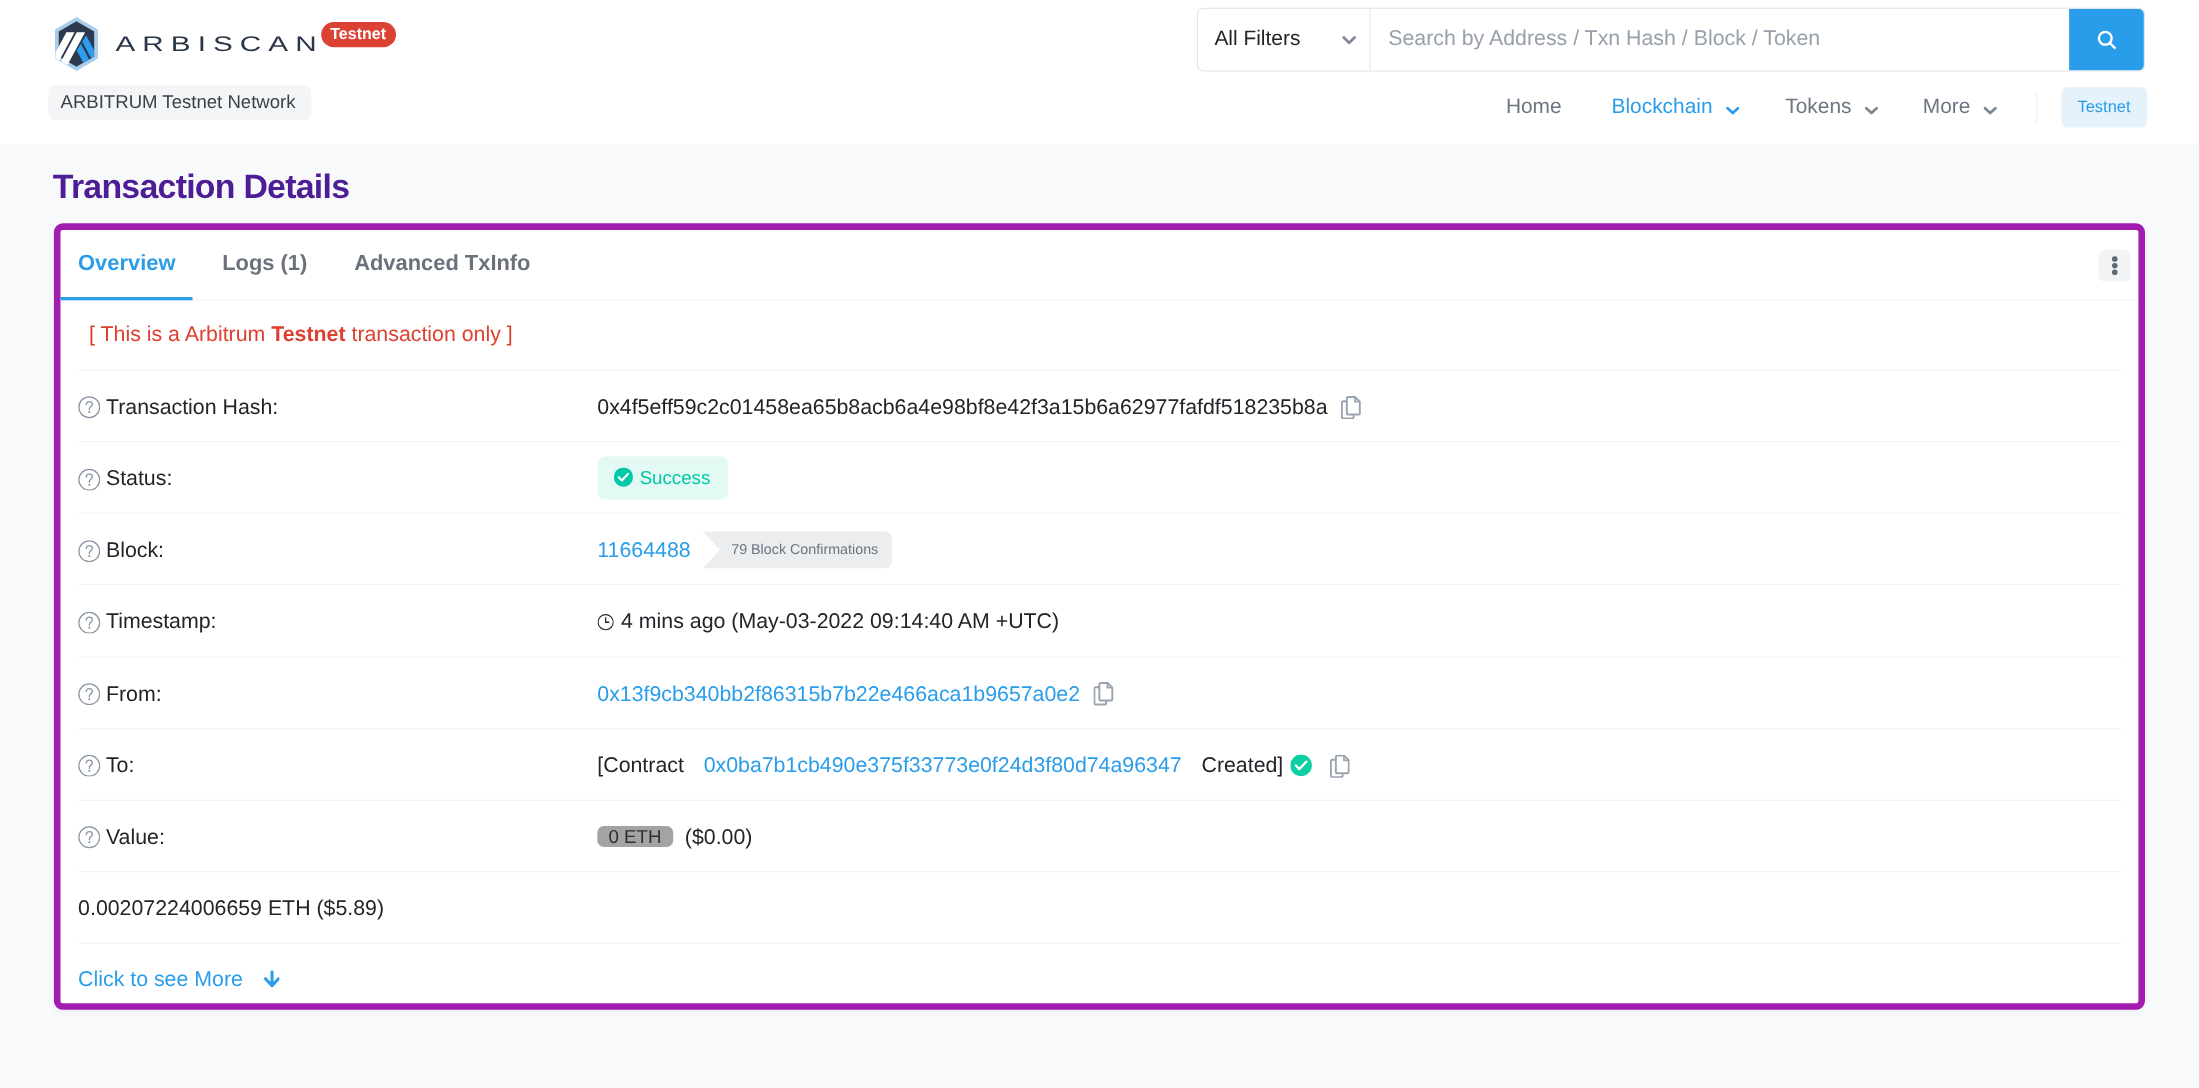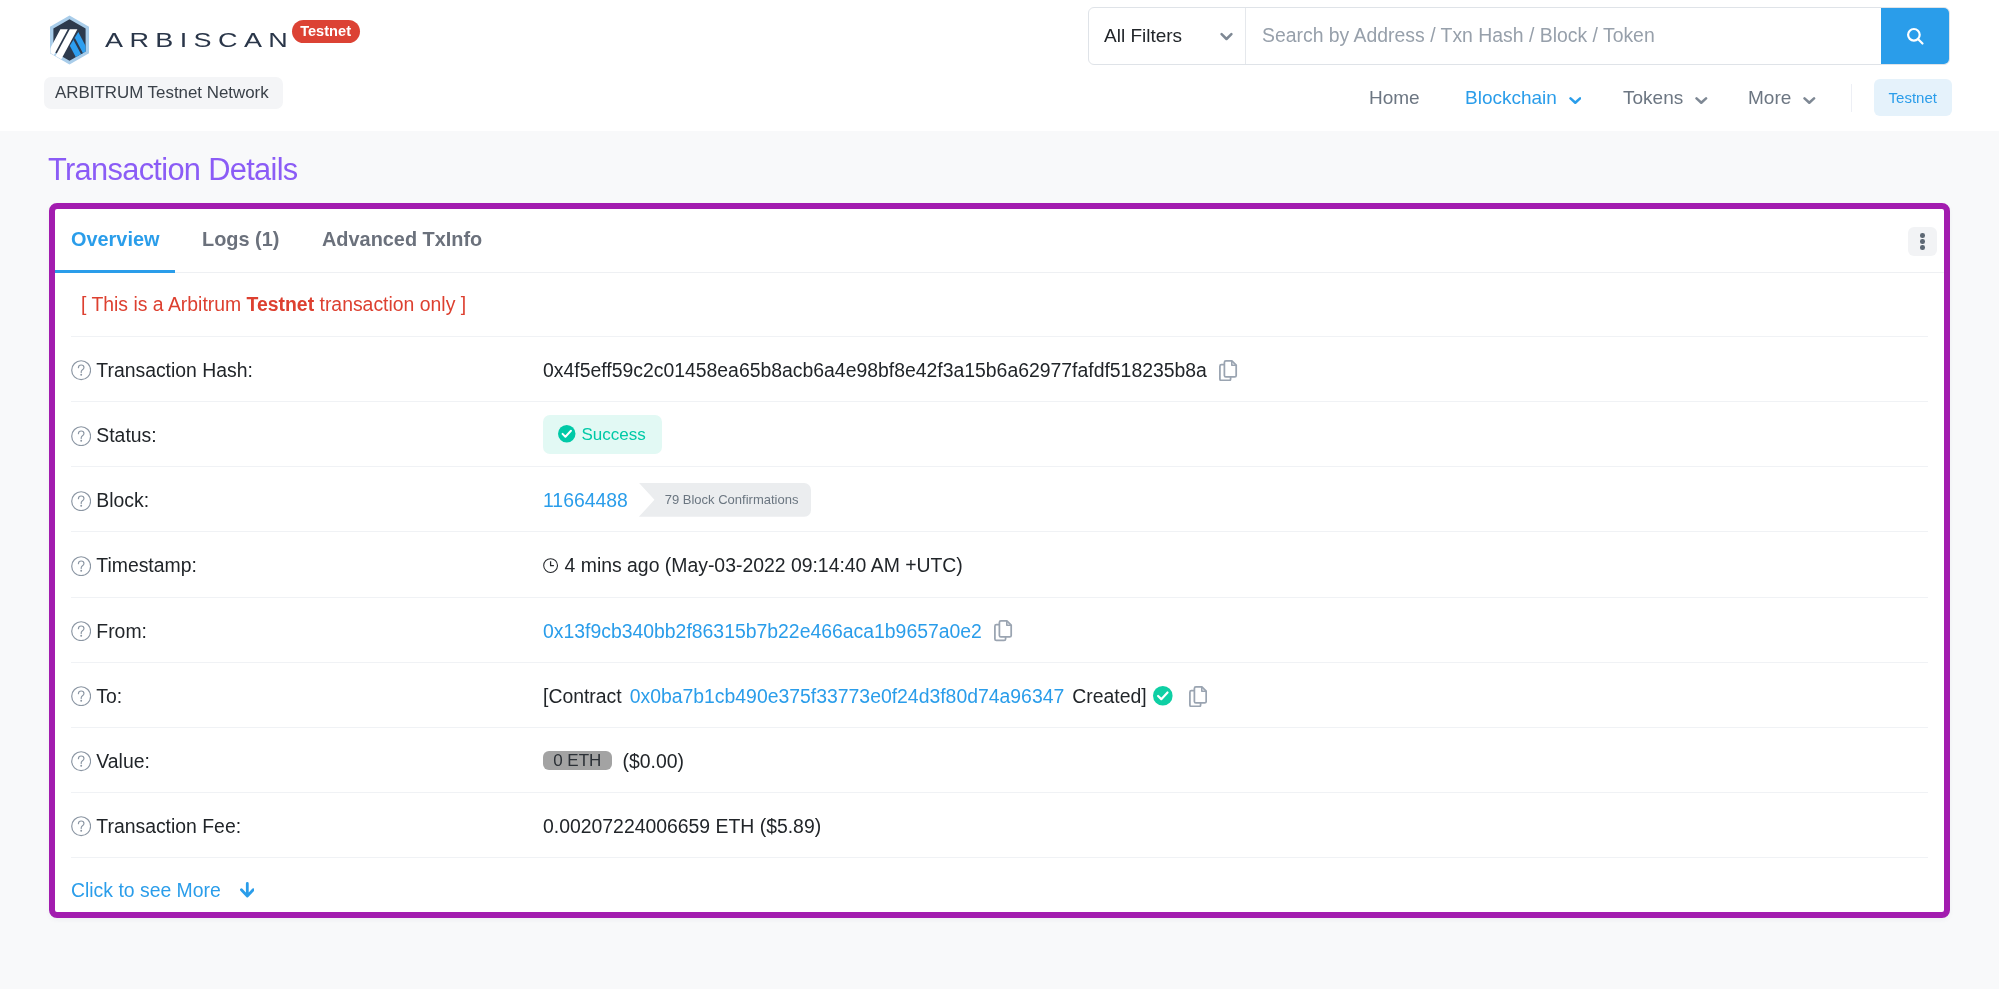--- a/index.html
+++ b/index.html
@@ -38,21 +38,21 @@
   .navitem{position:absolute;display:flex;align-items:center;gap:12px;font-size:19px;color:#6c7682;
        line-height:1;cursor:pointer;height:40px;top:0;white-space:nowrap}
   .navitem.active{color:#2a9dea}
   .navsep{position:absolute;left:521px;top:6.6px;width:1px;height:28px;background:#edeff5}
   .testnetpill{position:absolute;left:544px;top:1.8px;background:#e5f2fb;color:#2a9dea;font-size:15px;
        font-weight:400;border-radius:6px;width:77.5px;height:37.5px;display:flex;align-items:center;
        justify-content:center;line-height:1;cursor:pointer}
   #nav0{left:39px}#nav1{left:135px}#nav2{left:293px}#nav3{left:418px}
 
   
-  .ptitle{position:absolute;left:48px;top:155px;font-size:30.8px;color:#8b5cf6;font-weight:400;
+  .ptitle{position:absolute;left:48px;top:155px;font-size:30.8px;color:#4c1d95;font-weight:700;
        letter-spacing:-0.68px;line-height:1}
 
   .card{position:absolute;left:49px;top:203px;width:1901px;height:715px;background:#fff;
        border:6px solid #a21caf;border-radius:8px;box-shadow:0 2px 5px rgba(30,50,90,.045)}
 
   .tabs{position:relative;height:64px;border-bottom:1px solid #eef0f3}
   .tab{position:absolute;top:18px;font-size:19.9px;font-weight:700;color:#6b717c;
        cursor:pointer;line-height:24px;white-space:nowrap}
   .tab.active{color:#2a9dea}
   .tab.active:after{content:"";position:absolute;left:-16px;width:120px;top:43.4px;height:3px;background:#2a9dea}
@@ -289,21 +289,21 @@
       <div class="lbl">
         <svg class="qmark" viewBox="0 0 20 20">
           <circle cx="10" cy="10" r="9.3" fill="none" stroke="#8b96a3" stroke-width="1.15"></circle>
           <path d="M7.3 7.55a2.72 2.72 0 0 1 2.75-2.6c1.5 0 2.72 1 2.72 2.42 0 1.02-.52 1.63-1.5 2.3-.9.62-1.2 1.08-1.2 2v.55" fill="none" stroke="#8b96a3" stroke-width="1.15" stroke-linecap="round"></path>
           <circle cx="10.05" cy="14.45" r="0.95" fill="#8b96a3"></circle>
         </svg>
         <span>To:</span>
       </div>
       <div class="val">
         <span>[Contract</span>
-        <span class="link mono" style="margin:0 8px">0x0ba7b1cb490e375f33773e0f24d3f80d74a96347</span>
+        <span class="link mono" style="margin:0 18px">0x0ba7b1cb490e375f33773e0f24d3f80d74a96347</span>
         <span>Created]</span>
         <svg class="vcheck" viewBox="0 0 17 17">
           <circle cx="8.5" cy="8.5" r="8.5" fill="#0ecfa4"></circle>
           <path d="M4.4 8.6 7.2 11.4 12.6 5.6" fill="none" stroke="#fff" stroke-width="1.9" stroke-linecap="round" stroke-linejoin="round"></path>
         </svg>
         <svg class="copy" viewBox="0 0 18.2 21.4">
           <rect x="0.9" y="4.7" width="10.7" height="15.8" rx="1.5" fill="#fff" stroke="#9aa4b1" stroke-width="1.75"></rect>
           <path d="M6.9 0.9h6.0l4.3 4.2v10.3a1.5 1.5 0 0 1-1.5 1.5H6.9a1.5 1.5 0 0 1-1.5-1.5V2.4A1.5 1.5 0 0 1 6.9 0.9Z" fill="#fff" stroke="#9aa4b1" stroke-width="1.75" stroke-linejoin="round"></path>
           <path d="M12.8 1.0v4.2h4.3" fill="none" stroke="#9aa4b1" stroke-width="1.6" stroke-linejoin="round"></path>
         </svg>
@@ -319,28 +319,20 @@
         </svg>
         <span>Value:</span>
       </div>
       <div class="val">
         <span class="badge-eth">0 ETH</span>
         <span class="fiat">($0.00)</span>
       </div>
     </div>
 
     <div class="row">
-      <div class="lbl">
-        <svg class="qmark" viewBox="0 0 20 20">
-          <circle cx="10" cy="10" r="9.3" fill="none" stroke="#8b96a3" stroke-width="1.15"></circle>
-          <path d="M7.3 7.55a2.72 2.72 0 0 1 2.75-2.6c1.5 0 2.72 1 2.72 2.42 0 1.02-.52 1.63-1.5 2.3-.9.62-1.2 1.08-1.2 2v.55" fill="none" stroke="#8b96a3" stroke-width="1.15" stroke-linecap="round"></path>
-          <circle cx="10.05" cy="14.45" r="0.95" fill="#8b96a3"></circle>
-        </svg>
-        <span>Transaction Fee:</span>
-      </div>
       <div class="val">
         <span>0.00207224006659 ETH ($5.89)</span>
       </div>
     </div>
 
     <div class="morerow">
       <span>Click to see More</span>
       <svg class="arrowdown" viewBox="0 0 14.6 15.5">
         <path d="M7.3 1.4V14.1M1.4 7.7 7.3 14.1 13.2 7.7" fill="none" stroke="#2a9dea" stroke-width="2.8" stroke-linecap="round" stroke-linejoin="round"></path>
       </svg>

